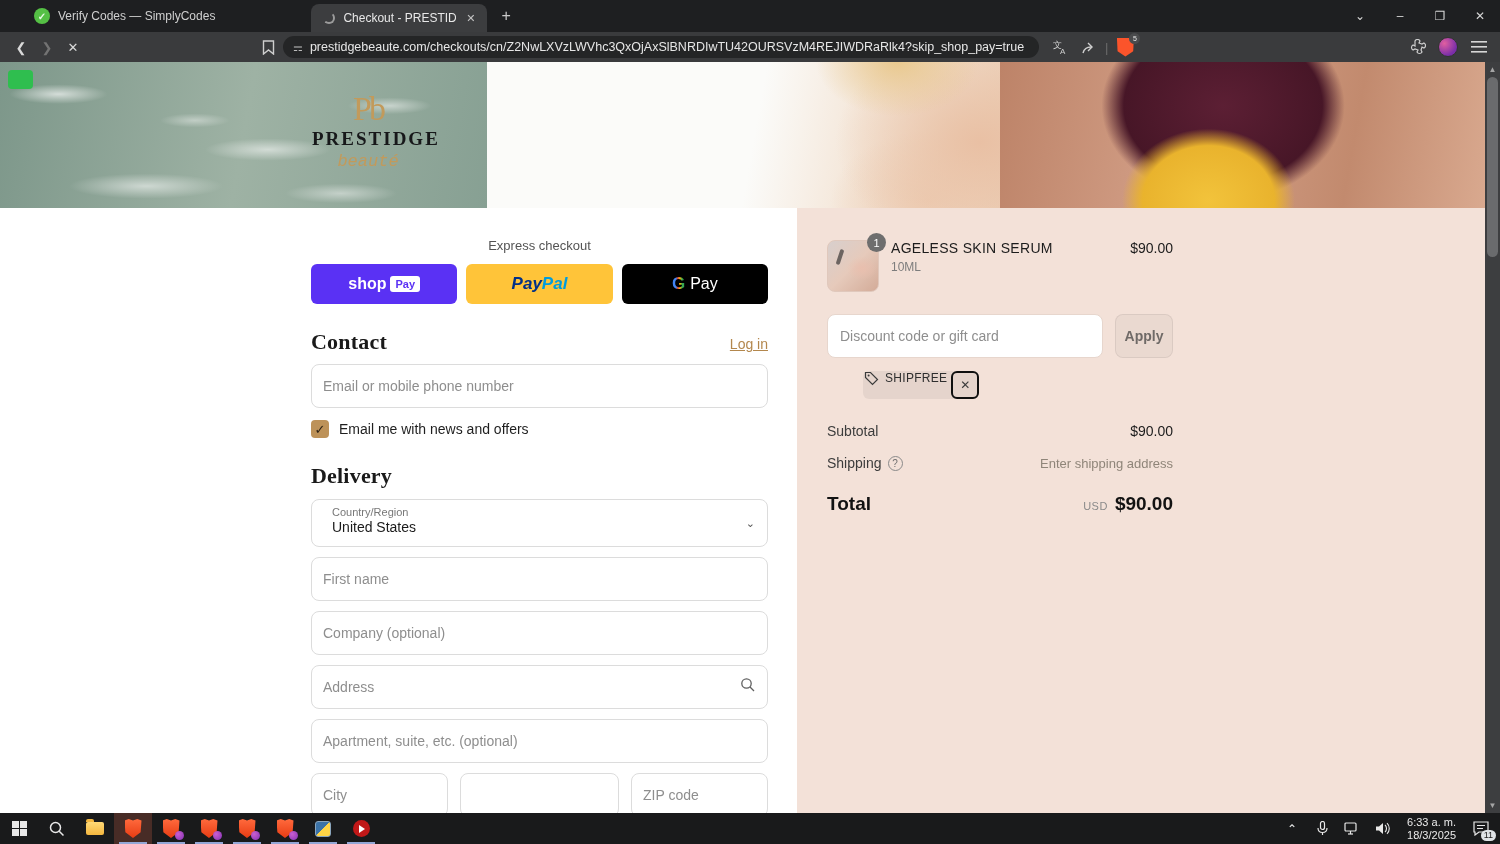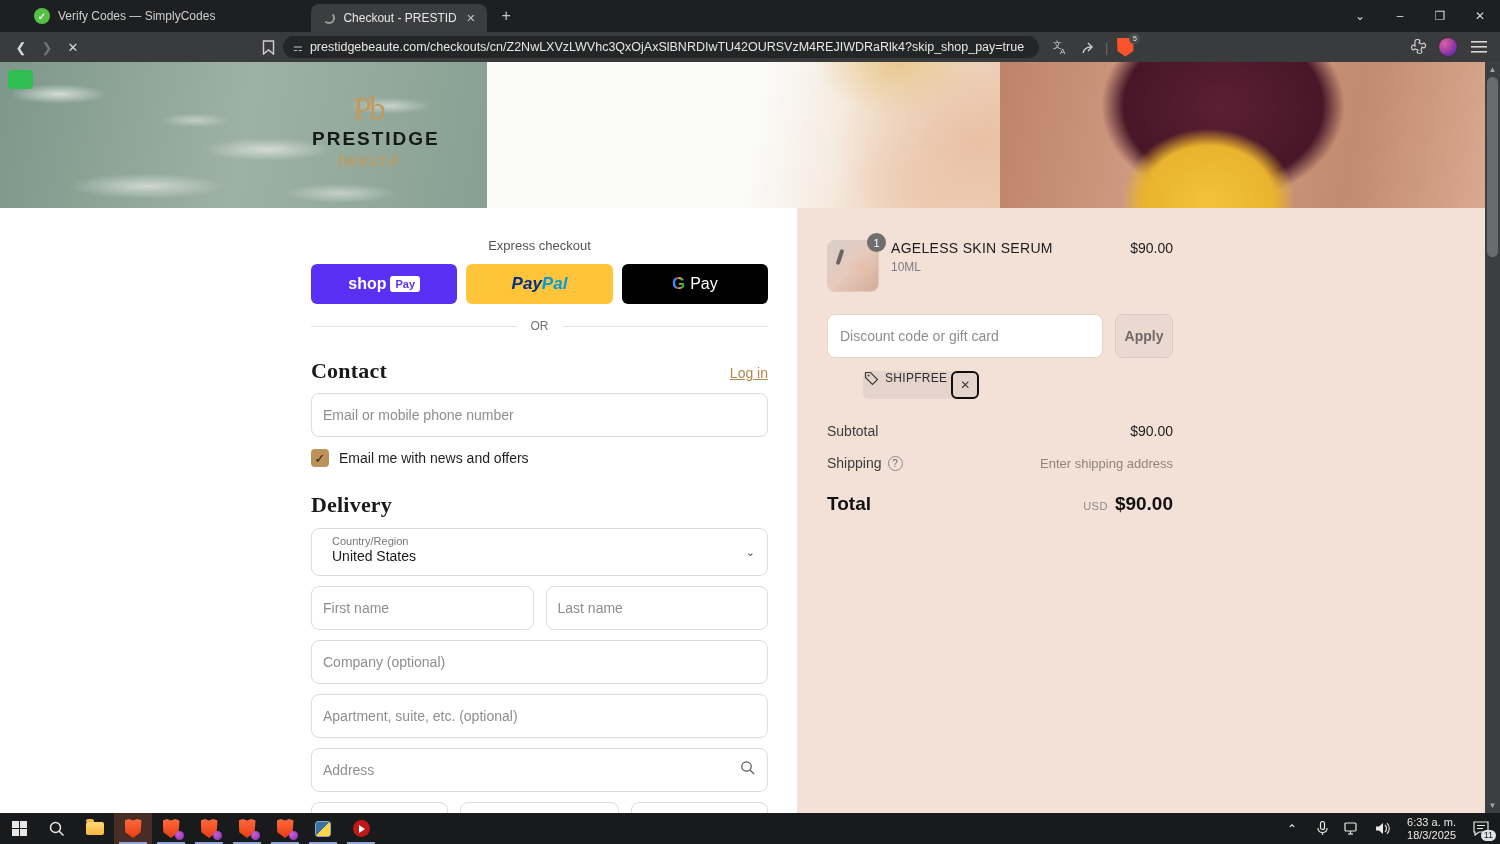--- a/index.html
+++ b/index.html
@@ -57,21 +57,21 @@
       radial-gradient(200px 150px at 96% 55%, #e9c0a4, transparent 72%),
       radial-gradient(140px 100px at 86% 95%, #edcdb4, transparent 70%),
       linear-gradient(100deg, #fbfbf9 52%, #f4e6d8 72%, #ecd0b8); }
   #banner-plum { flex:1; height:146px;
     background:
       radial-gradient(120px 100px at 43% 95%, #f2c33b, #e9b32d 55%, transparent 72%),
       radial-gradient(160px 125px at 46% 30%, #5c1f34, #471627 62%, transparent 76%),
       linear-gradient(100deg, #bd8368, #d4a189 40%, #c28a6e 72%, #d9a98f); }
   #logo { position:absolute; top:32px; left:312px; width:112px; text-align:center; }
   .logo-mono { font-family:"Liberation Serif", serif; color:#c29a5b; font-size:34px; line-height:30px; letter-spacing:-3px; }
-  .logo-name { font-family:Liberation Sans, sans-serif; color:#17181a; font-size:19px; font-weight:bold; letter-spacing:2px; margin-top:4px; }
+  .logo-name { font-family:Liberation Serif, serif; color:#17181a; font-size:19px; font-weight:bold; letter-spacing:2px; margin-top:4px; }
   .logo-sub { font-family:Liberation Mono, monospace; font-style:italic; color:#c29a5b; font-size:17px; margin-top:2px; }
   #green-badge { position:absolute; top:8px; left:8px; width:25px; height:19px; background:#2fbe4f; border-radius:4px; cursor:pointer; }
 
   
   #main-col { position:absolute; top:146px; left:0; width:797px; height:605px; background:#fff; }
   #form-col { position:absolute; left:311px; top:0; width:457px; }
   #side-panel { position:absolute; top:146px; left:797px; width:688px; height:605px; background:#f3e1d8; }
   #side-col { position:absolute; left:30px; top:0; width:346px; }
 
   .express-label { text-align:center; color:#545454; font-size:13px; margin-top:30px; }
@@ -255,23 +255,20 @@
         <div class="pay-btn paypal">
           <span class="pp1">Pay</span>
             <span class="pp2">Pal</span>
         </div>
         <div class="pay-btn gpay">
           <span class="g-multi">G</span>
           <span>Pay</span>
         </div>
       </div>
 
-      <div class="or-row">
-          <span>OR</span>
-        </div>
 
       <div class="sec-head">
         <h2 class="serif">Contact</h2>
         <span class="login-link">Log in</span>
       </div>
 
       <div class="field mt8">
         <input placeholder="Email or mobile phone number" style="">
       </div>
 
@@ -287,43 +284,40 @@
       <div class="select-field mt10">
         <div class="sel-label">Country/Region</div>
         <div class="sel-value">United States</div>
         <span class="chev">⌄</span>
       </div>
 
       <div class="row2 mt10">
         <div class="field">
           <input placeholder="First name" style="">
         </div>
-        <div class="field">
-          <input placeholder="Last name" style="">
-        </div>
       </div>
 
       <div class="field mt10">
         <input placeholder="Company (optional)" style="">
-      </div>
-
-      <div class="field mt10">
-        <input placeholder="Apartment, suite, etc. (optional)" style="">
       </div>
 
       <div class="field mt10">
         <input placeholder="Address" style="">
         <span class="search-ic">
           <svg width="16" height="16" viewBox="0 0 16 16">
               <circle cx="6.5" cy="6.5" r="4.7" fill="none" stroke="#5f5f5f" stroke-width="1.3"></circle>
               <line x1="10" y1="10" x2="14" y2="14" stroke="#5f5f5f" stroke-width="1.3"></line>
             </svg>
         </span>
       </div>
 
+      <div class="field mt10">
+        <input placeholder="Apartment, suite, etc. (optional)" style="">
+      </div>
+
       <div class="row3 mt10">
         <div class="field">
           <input placeholder="City" style="">
         </div>
         <div class="state-field">
           
           
         </div>
         <div class="field">
           <input placeholder="ZIP code" style="">

